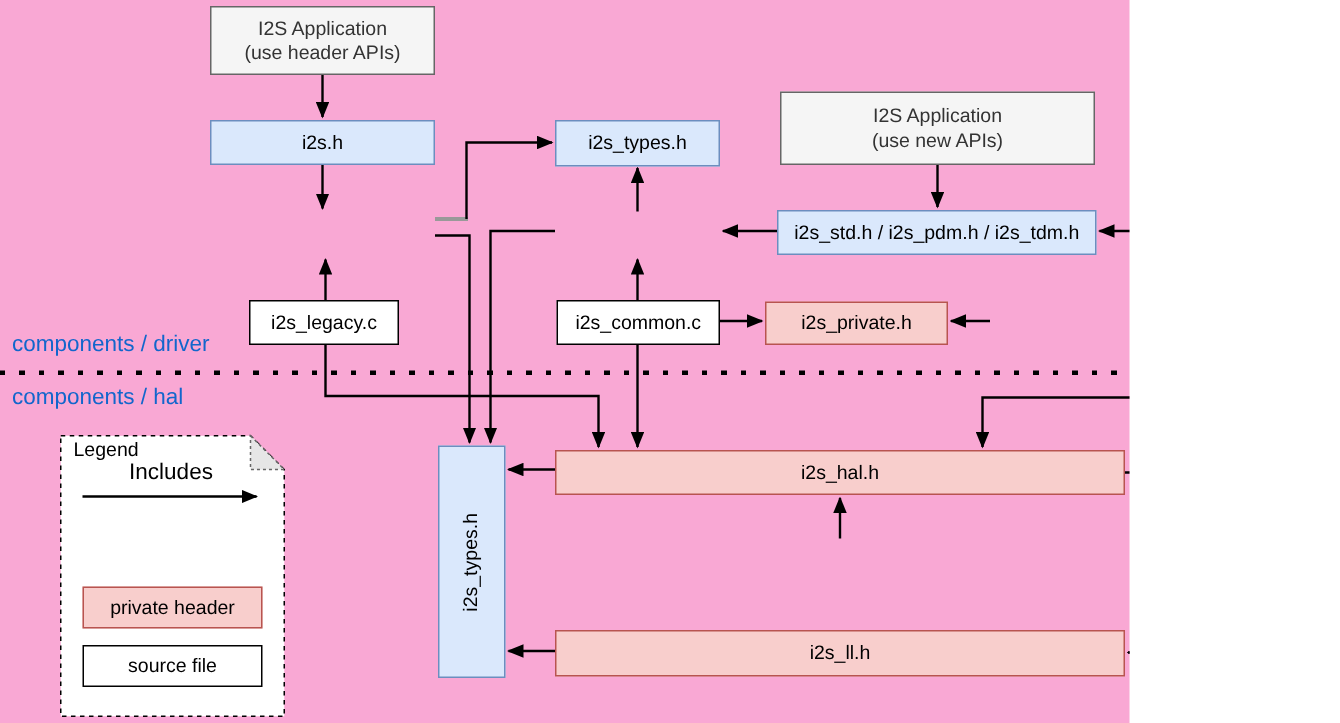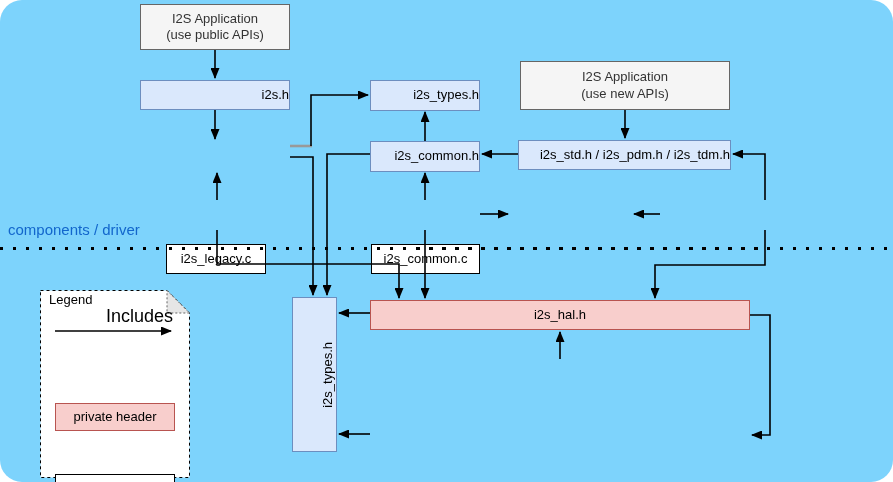--- a/index.html
+++ b/index.html
@@ -1,96 +1,100 @@
 <!DOCTYPE html>
 <html style="--public-header-fill: #dae8fc; --public-header-stroke: #6c8ebf; --private-header-fill: #f8cecc; --private-header-stroke: #b85450; --app-fill: #f5f5f5; --app-stroke: #666666; --source-fill: #ffffff; --source-stroke: #000000; --section-label: #1266cc; --edge: #000000;"><head>
 <meta charset="utf-8">
 <style>
   html,body{margin:0;padding:0;background:#ffffff;}
   .canvas{
-    position:relative;width:893px;height:482px;background:#7dd3fc;
-    font-family:"Liberation Sans","DejaVu Sans",sans-serif;overflow:hidden;border-radius:22px;
+    position:relative;width:753px;height:482px;background:#f9a8d4;
+    font-family:"Liberation Sans","DejaVu Sans",sans-serif;overflow:hidden;
   }
   svg.layer{position:absolute;left:0;top:0;pointer-events:none;}
   .node{
     position:absolute;box-sizing:border-box;border:1px solid #000;
     display:flex;align-items:center;justify-content:center;
     font-size:13px;color:#000;text-align:center;line-height:1.25;background:#fff;
   }
-  .node.public{background:var(--public-header-fill,#dae8fc);border-color:var(--public-header-stroke,#6c8ebf);justify-content:flex-end;}
+  .node.public{background:var(--public-header-fill,#dae8fc);border-color:var(--public-header-stroke,#6c8ebf);}
   .node.private{background:var(--private-header-fill,#f8cecc);border-color:var(--private-header-stroke,#b85450);}
   .node.app{background:var(--app-fill,#f5f5f5);border-color:var(--app-stroke,#666666);color:#333333;flex-direction:column;}
-  .node.source{background:var(--source-fill,#ffffff);border-color:var(--source-stroke,#000000);margin-top:44px;}
+  .node.source{background:var(--source-fill,#ffffff);border-color:var(--source-stroke,#000000);}
   .vnode span{writing-mode:vertical-rl;transform:rotate(180deg);white-space:nowrap;}
   .seclabel{
     position:absolute;font-size:15px;font-weight:normal;color:var(--section-label,#1266cc);
     white-space:nowrap;
   }
   .divider{
     position:absolute;left:0;top:247px;width:893px;height:3px;
     background:repeating-linear-gradient(to right,#000 0 3.5px,transparent 3.5px 13px);
   }
   .legend-title{position:absolute;left:49px;top:292px;font-size:13px;font-weight:normal;color:#000;}
-  .legend-includes{position:absolute;left:55px;top:306px;width:118px;text-align:right;font-size:18px;color:#000;}
+  .legend-includes{position:absolute;left:55px;top:306px;width:118px;text-align:center;font-size:15px;color:#000;}
   .legend-box{position:absolute;left:55px;width:120px;height:28px;}
   .edge{stroke:var(--edge,#000000);stroke-width:1.6;fill:none;}
   .edge-gray{stroke:#999999;stroke-width:2.6;fill:none;}
   .note-outline{fill:#ffffff;stroke:#000000;stroke-width:1;stroke-dasharray:3,3;}
   .note-flap{fill:#e6e6e6;stroke:#666666;stroke-width:1;stroke-dasharray:2,2;}
 </style>
 </head>
 <body>
 
 <div class="canvas">
 
   <svg class="layer" width="893" height="482">
     <path class="note-outline" d="M40.5,290.5 L167,290.5 L189.5,313 L189.5,477.5 L40.5,477.5 Z"></path>
     <path class="note-flap" d="M167,290.5 L189.5,313 L167,313 Z"></path>
   </svg>
 
   <div class="node app" style="left:140px;top:4px;width:150px;height:46px">
     <span>I2S Application</span>
-    <span>(use public APIs)</span>
+    <span>(use header APIs)</span>
   </div>
   <div class="node public" style="left:140px;top:80px;width:150px;height:30px">
     <span>i2s.h</span>
   </div>
   <div class="node source" style="left:166px;top:200px;width:100px;height:30px">
     <span>i2s_legacy.c</span>
   </div>
   <div class="node public" style="left:370px;top:80px;width:110px;height:31px">
     <span>i2s_types.h</span>
-  </div>
-  <div class="node public" style="left:370px;top:141px;width:110px;height:31px">
-    <span>i2s_common.h</span>
   </div>
   <div class="node source" style="left:371px;top:200px;width:109px;height:30px">
     <span>i2s_common.c</span>
   </div>
   <div class="node app" style="left:520px;top:61px;width:210px;height:49px">
     <span>I2S Application</span>
     <span>(use new APIs)</span>
   </div>
   <div class="node public" style="left:518px;top:140px;width:213px;height:30px">
     <span>i2s_std.h / i2s_pdm.h / i2s_tdm.h</span>
   </div>
+  <div class="node private" style="left:510px;top:201px;width:122px;height:29px">
+    <span>i2s_private.h</span>
+  </div>
 
   <div class="seclabel" style="left:8px;top:221px">components / driver</div>
   <div class="divider"></div>
+  <div class="seclabel" style="left:8px;top:256px">components / hal</div>
 
   <div class="node public vnode" style="left:292px;top:297px;width:45px;height:155px">
     <span>i2s_types.h</span>
   </div>
   <div class="node private" style="left:370px;top:300px;width:380px;height:30px">
     <span>i2s_hal.h</span>
   </div>
+  <div class="node private" style="left:370px;top:420px;width:380px;height:31px">
+    <span>i2s_ll.h</span>
+  </div>
 
   <div class="legend-title">Legend</div>
   <div class="legend-includes">Includes</div>
-  <div class="node private legend-box" style="top:403px">
+  <div class="node private legend-box" style="top:391px">
     <span>private header</span>
   </div>
   <div class="node source legend-box" style="top:430px">
     <span>source file</span>
   </div>
 
   <svg class="layer" width="893" height="482">
     <defs>
       <marker id="arrow" viewBox="0 0 11 9" markerWidth="11" markerHeight="9" refX="10" refY="4.5" orient="auto" markerUnits="userSpaceOnUse">
         <path d="M0,0 L11,4.5 L0,9 Z" fill="#000000"></path>

